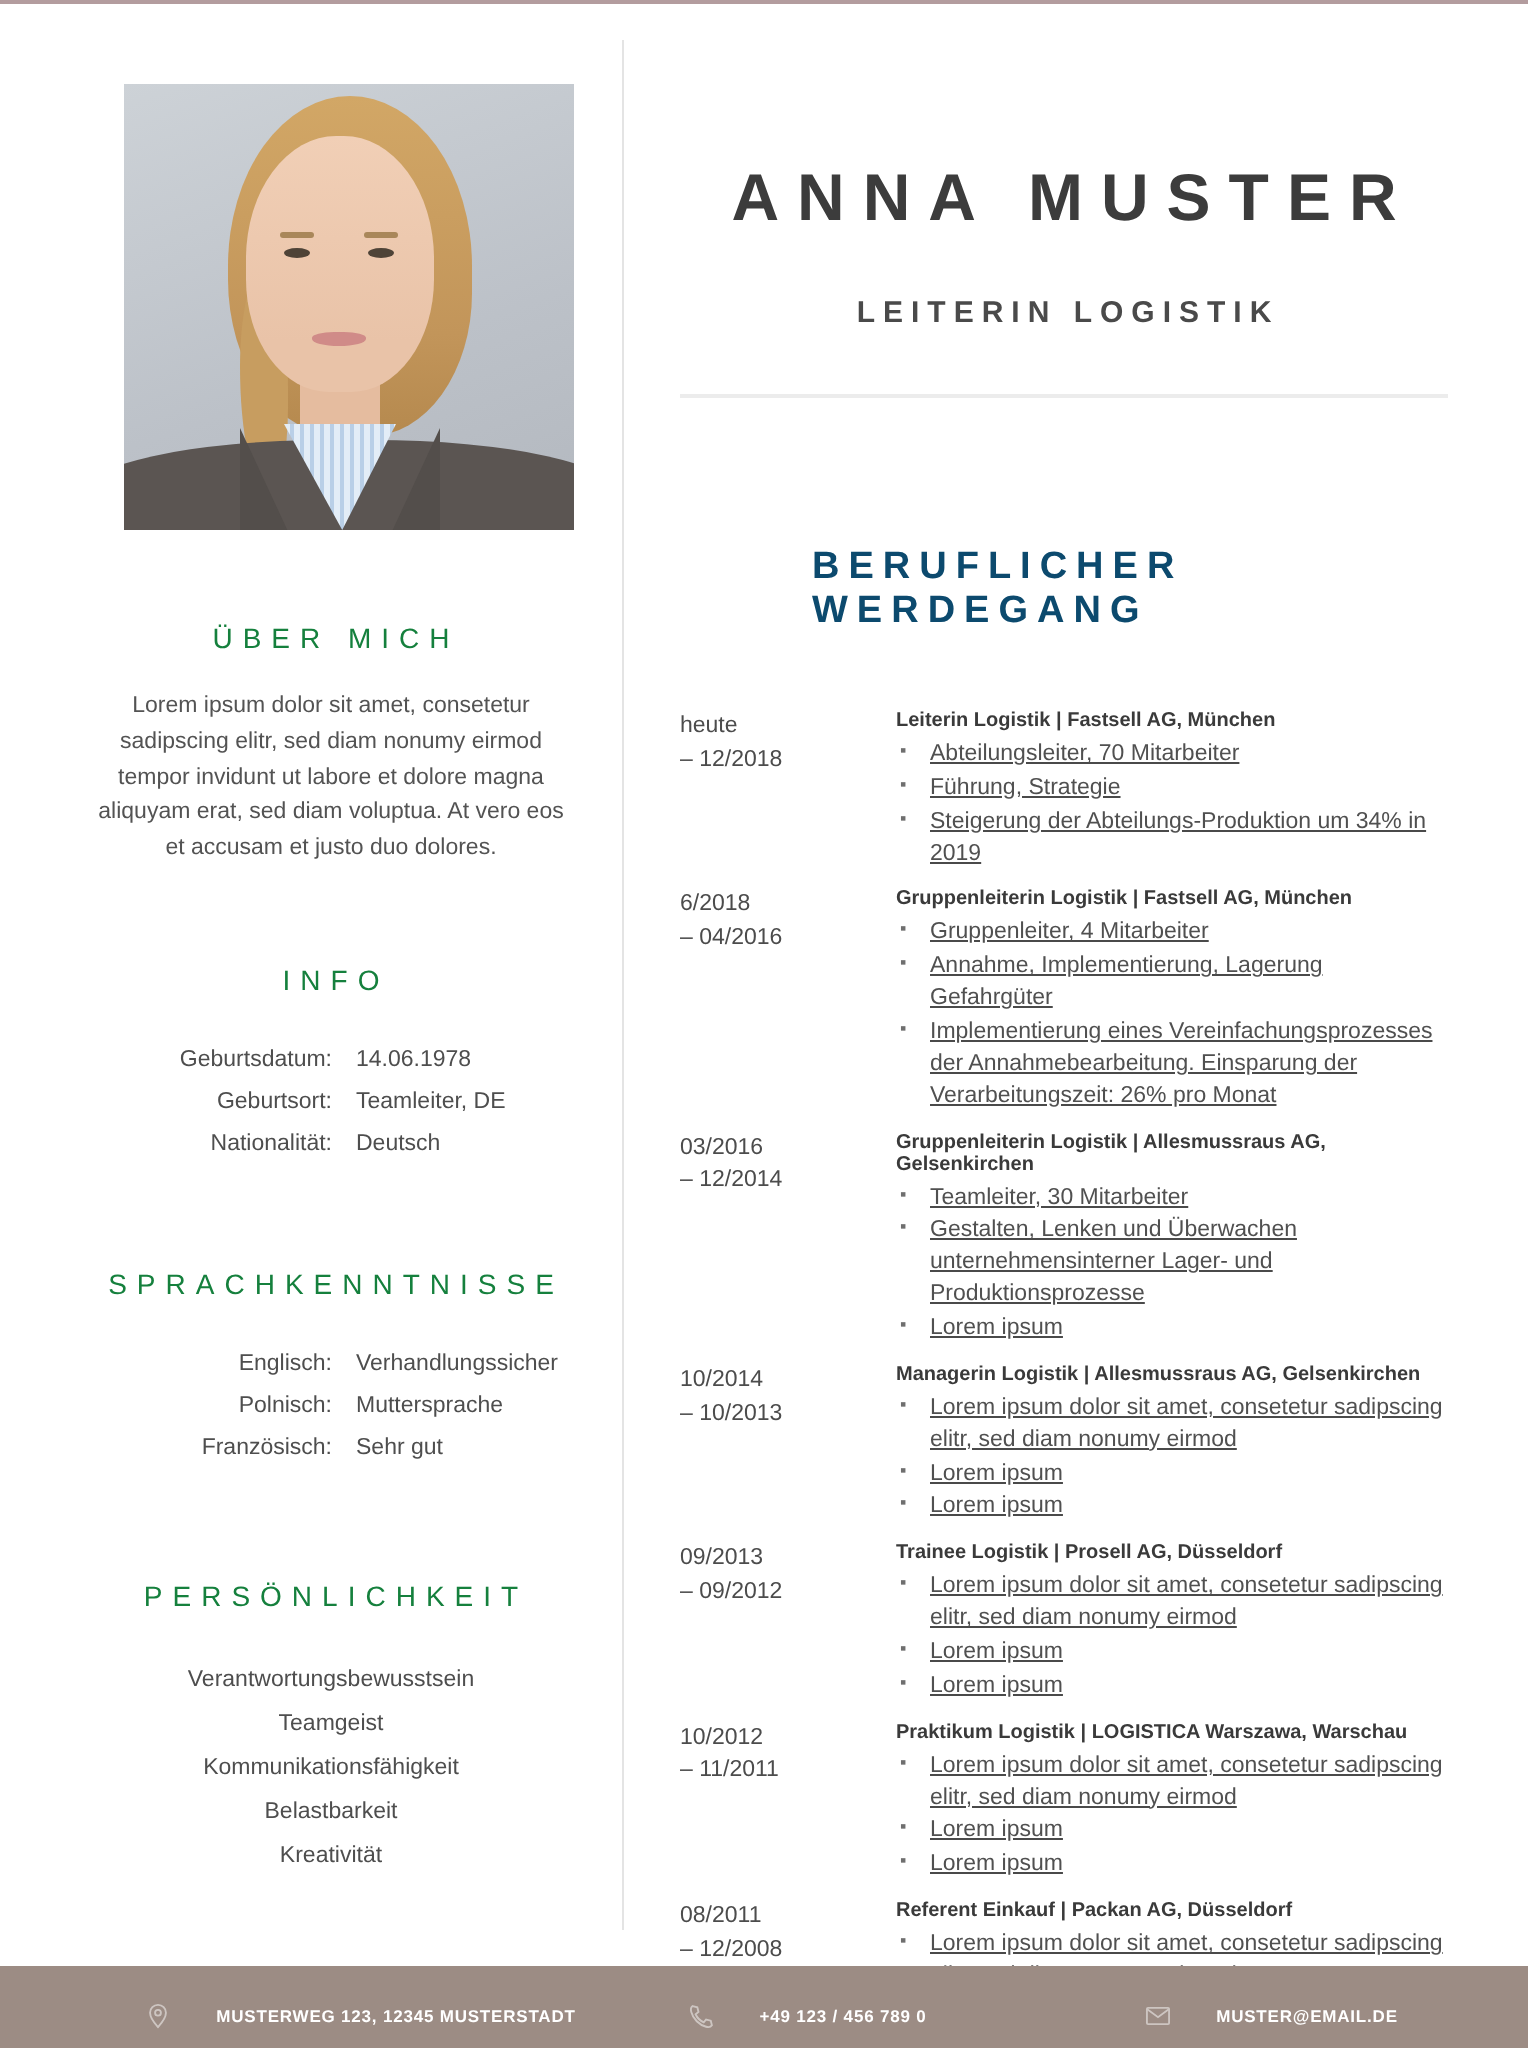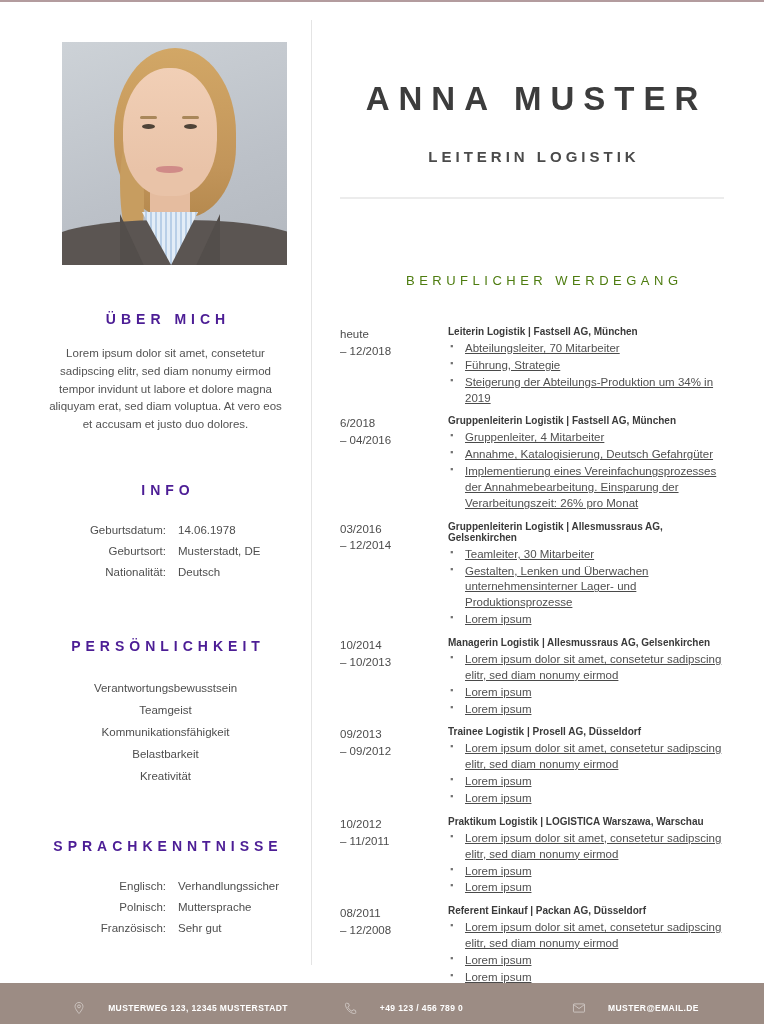--- a/index.html
+++ b/index.html
@@ -41,21 +41,21 @@
     background:#5b5552; border-radius:46% 46% 0 0; }
   .p-shirt { position:absolute; left:80px; top:170px; width:56px; height:53px;
     background:repeating-linear-gradient(90deg,#e3edf7 0 3px,#b9cfe7 3px 5px);
     clip-path:polygon(0 0,100% 0,52% 100%); }
   .p-lapel-l { position:absolute; left:58px; top:172px; width:26px; height:56px;
     background:#534e4b; clip-path:polygon(0 0,100% 100%,0 100%); }
   .p-lapel-r { position:absolute; left:132px; top:172px; width:26px; height:56px;
     background:#534e4b; clip-path:polygon(100% 0,100% 100%,0 100%); }
 
   .side-heading {
-    font-size:14px; font-weight:700; letter-spacing:5px; color:#4c1d95; text-indent:5px;
+    font-size:14px; font-weight:400; letter-spacing:5px; color:#15803d; text-indent:5px;
   }
   .about-heading { margin-top:46px; }
   .about-text {
     margin:18px 8px 0 8px; font-size:11.5px; line-height:1.55; color:#535353;
   }
   .info-heading { margin-top:48px; }
   .kv { display:grid; grid-template-columns:130px 1fr; column-gap:12px; row-gap:9px; margin-top:26px; }
   .kv-label { text-align:right; font-size:11.5px; color:#4e4e4e; }
   .kv-value { text-align:left; font-size:11.5px; color:#4e4e4e; }
   .personality-heading { margin-top:60px; }
@@ -68,22 +68,22 @@
   .name-title {
     margin-top:78px; text-align:center; font-size:33px; font-weight:700;
     letter-spacing:9px; text-indent:9px; color:#3c3c3c; white-space:nowrap;
   }
   .job-title {
     margin-top:30px; text-align:center; font-size:15px; font-weight:600;
     letter-spacing:4px; text-indent:4px; color:#4a4a4a;
   }
   .header-rule { margin-top:32px; border:none; border-top:2px solid #ececec; }
   .career-heading {
-    margin:74px 0 0 66px; font-size:13px; font-weight:400;
-    letter-spacing:4.5px; color:#4d7c0f;
+    margin:74px 0 0 66px; font-size:19px; font-weight:700;
+    letter-spacing:4.5px; color:#0c4a6e;
   }
   .entries { margin-top:38px; }
   .entry { display:grid; grid-template-columns:94px 1fr; column-gap:14px; margin-bottom:8px; }
   .entry-dates { text-align:left; font-size:11.5px; line-height:1.45; color:#4c4c4c; }
   .entry-title { font-size:10px; font-weight:700; color:#3a3a3a; margin-bottom:4px; }
   .entry-bullets { list-style:none;text-decoration:underline; }
   .entry-bullets li {
     position:relative; padding-left:17px; font-size:11.5px; line-height:1.38;
     color:#505050; margin-bottom:1px;
   }
@@ -136,59 +136,59 @@
       <section>
         <h2 class="side-heading info-heading">INFO</h2>
         <div class="kv">
 
         <div class="kv-row" style="display:contents;">
             <span class="kv-label">Geburtsdatum:</span>
             <span class="kv-value">14.06.1978</span>
           </div>
             <div class="kv-row" style="display:contents;">
             <span class="kv-label">Geburtsort:</span>
-            <span class="kv-value">Musterstadt, DE</span>
+            <span class="kv-value">Teamleiter, DE</span>
           </div>
             <div class="kv-row" style="display:contents;">
             <span class="kv-label">Nationalität:</span>
             <span class="kv-value">Deutsch</span>
+          </div>
+          </div>
+      </section>
+
+      <section>
+        <h2 class="side-heading languages-heading">SPRACHKENNTNISSE</h2>
+        <div class="kv">
+
+        <div class="kv-row" style="display:contents;">
+            <span class="kv-label">Englisch:</span>
+            <span class="kv-value">Verhandlungssicher</span>
+          </div>
+            <div class="kv-row" style="display:contents;">
+            <span class="kv-label">Polnisch:</span>
+            <span class="kv-value">Muttersprache</span>
+          </div>
+            <div class="kv-row" style="display:contents;">
+            <span class="kv-label">Französisch:</span>
+            <span class="kv-value">Sehr gut</span>
           </div>
           </div>
       </section>
 
       <section>
         <h2 class="side-heading personality-heading">PERSÖNLICHKEIT</h2>
         <ul class="personality-list">
 
         <li>Verantwortungsbewusstsein</li>
             <li>Teamgeist</li>
             <li>Kommunikationsfähigkeit</li>
             <li>Belastbarkeit</li>
             <li>Kreativität</li>
           </ul>
       </section>
-
-      <section>
-        <h2 class="side-heading languages-heading">SPRACHKENNTNISSE</h2>
-        <div class="kv">
-
-        <div class="kv-row" style="display:contents;">
-            <span class="kv-label">Englisch:</span>
-            <span class="kv-value">Verhandlungssicher</span>
-          </div>
-            <div class="kv-row" style="display:contents;">
-            <span class="kv-label">Polnisch:</span>
-            <span class="kv-value">Muttersprache</span>
-          </div>
-            <div class="kv-row" style="display:contents;">
-            <span class="kv-label">Französisch:</span>
-            <span class="kv-value">Sehr gut</span>
-          </div>
-          </div>
-      </section>
     </aside>
 
     <main class="main">
       <h1 class="name-title">ANNA MUSTER</h1>
       <div class="job-title">LEITERIN LOGISTIK</div>
       <hr class="header-rule">
 
       <h2 class="career-heading">BERUFLICHER WERDEGANG</h2>
 
       <div class="entries">
@@ -211,21 +211,21 @@
           <article class="entry">
           <div class="entry-dates">
             <div>6/2018</div>
             <div>– 04/2016</div>
           </div>
           <div class="entry-body">
             <h3 class="entry-title">Gruppenleiterin Logistik | Fastsell AG, München</h3>
             <ul class="entry-bullets">
 
             <li>Gruppenleiter, 4 Mitarbeiter</li>
-                <li>Annahme, Katalogisierung, Deutsch Gefahrgüter</li>
+                <li>Annahme, Implementierung, Lagerung Gefahrgüter</li>
                 <li>Implementierung eines Vereinfachungsprozesses der Annahmebearbeitung. Einsparung der Verarbeitungszeit: 26% pro Monat</li>
               </ul>
           </div>
         </article>
           <article class="entry">
           <div class="entry-dates">
             <div>03/2016</div>
             <div>– 12/2014</div>
           </div>
           <div class="entry-body">

